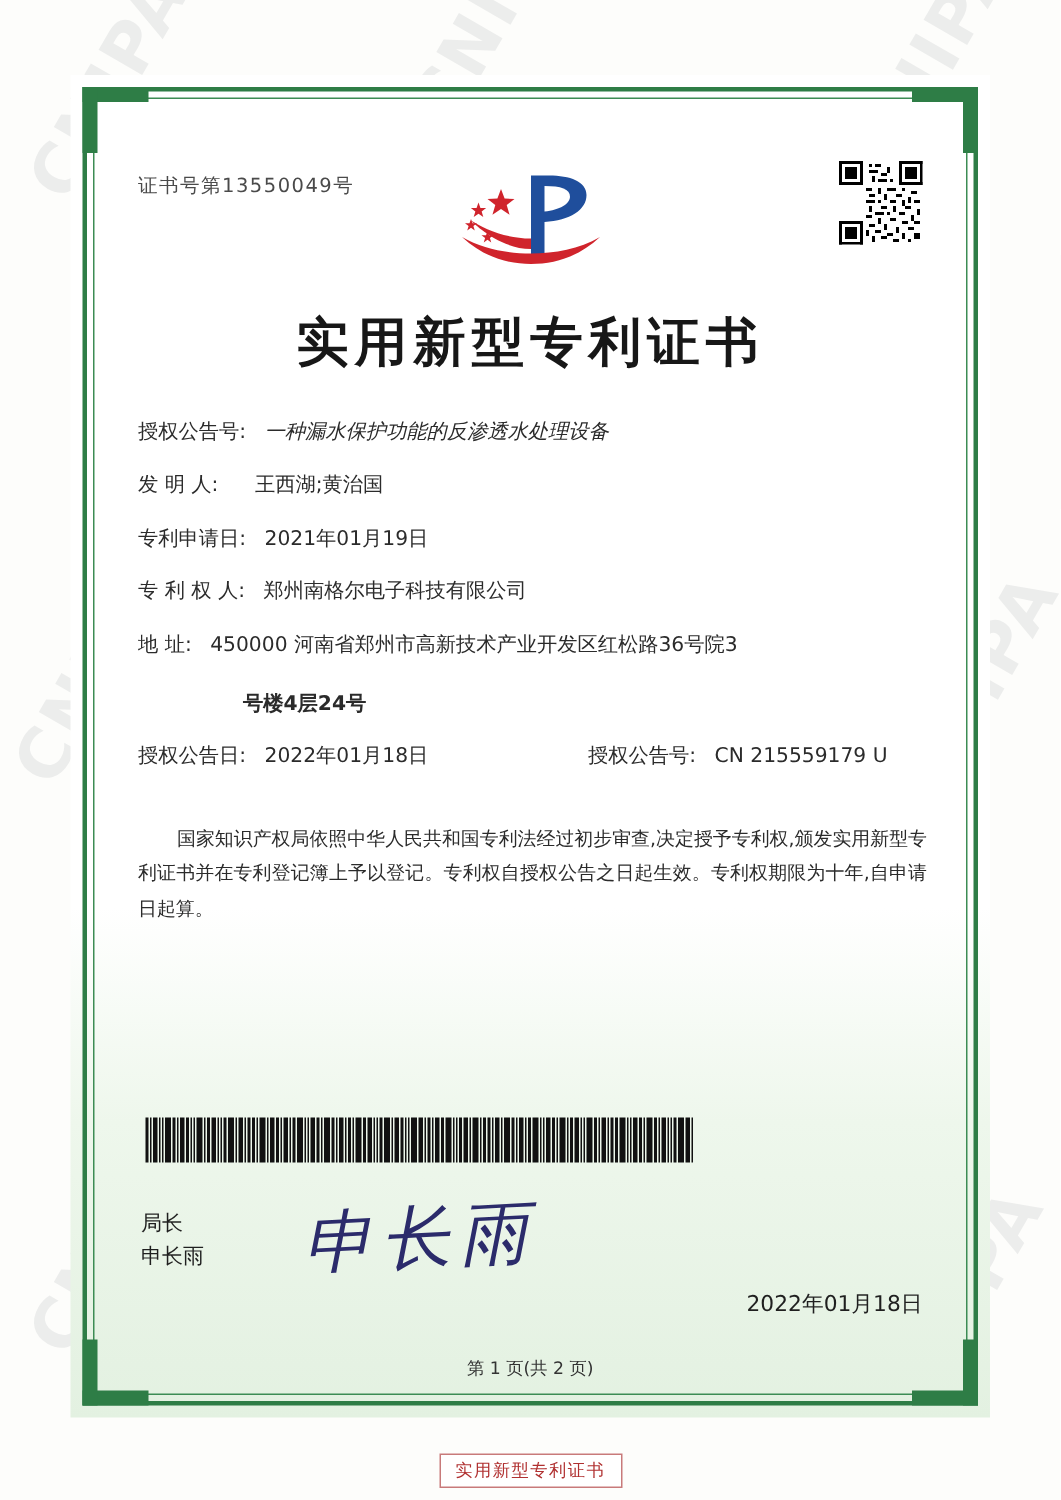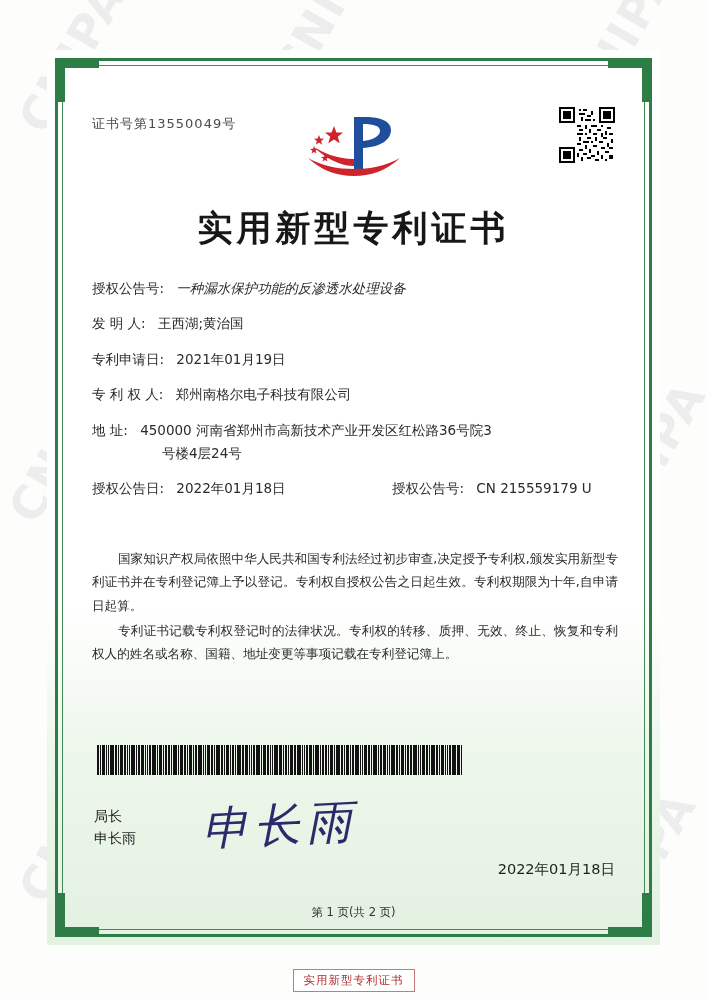--- a/index.html
+++ b/index.html
@@ -99,21 +99,21 @@
     font-size: 13.5px;
     color: #2b2b2b;
     line-height: 1.55;
   }
   .frow { position: relative; margin-bottom: 14.5px; }
   .flabel { display: inline-block; color: #2b2b2b; }
   .fval { display: inline; }
   .inline-second {
     position: absolute; left: 300px; top: 0;
   }
-  .addr2 { margin-left: 70px; display: block; margin-top: 2px; }
+  .addr2 { margin-left: 70px; display: block; margin-top: 18px; font-weight: bold; }
 
   .body-text {
     position: absolute;
     left: 45px; right: 42px; top: 497px;
     font-size: 12.6px;
     line-height: 1.85;
     color: #2b2b2b;
     text-align: justify;
   }
   .body-text p { margin: 0 0 2px 0; text-indent: 26px; }
@@ -296,21 +296,21 @@
 
     <div class="fields">
 
       <div class="frow">
         <span class="flabel">授权公告号:</span>
         <span class="fval" style="margin-left:8px;font-style:italic;">一种漏水保护功能的反渗透水处理设备</span>
       </div>
 
       <div class="frow">
         <span class="flabel">发    明    人:</span>
-        <span class="fval" style="margin-left:8px;">王西湖;黄治国</span>
+        <span class="fval" style="margin-left:20px;">王西湖;黄治国</span>
       </div>
 
 
       <div class="frow">
         <span class="flabel">专利申请日:</span>
         <span class="fval" style="margin-left:8px;">2021年01月19日</span>
       </div>
 
       <div class="frow">
         <span class="flabel">专 利 权 人:</span>
@@ -329,21 +329,20 @@
         <span class="inline-second">
           <span class="flabel">授权公告号:</span>
           <span class="fval" style="margin-left:8px;">CN 215559179 U</span>
         </span>
       </div>
 
     </div>
 
     <div class="body-text">
       <p>国家知识产权局依照中华人民共和国专利法经过初步审查,决定授予专利权,颁发实用新型专利证书并在专利登记簿上予以登记。专利权自授权公告之日起生效。专利权期限为十年,自申请日起算。</p>
-      <p>专利证书记载专利权登记时的法律状况。专利权的转移、质押、无效、终止、恢复和专利权人的姓名或名称、国籍、地址变更等事项记载在专利登记簿上。</p>
     </div>
 
     <div class="barcode">
       <i style="width:2px"></i>
         <i style="width:1px"></i>
         <i style="width:3px"></i>
         <i style="width:1px"></i>
       <i style="width:1px"></i>
         <i style="width:4px"></i>
         <i style="width:2px"></i>

